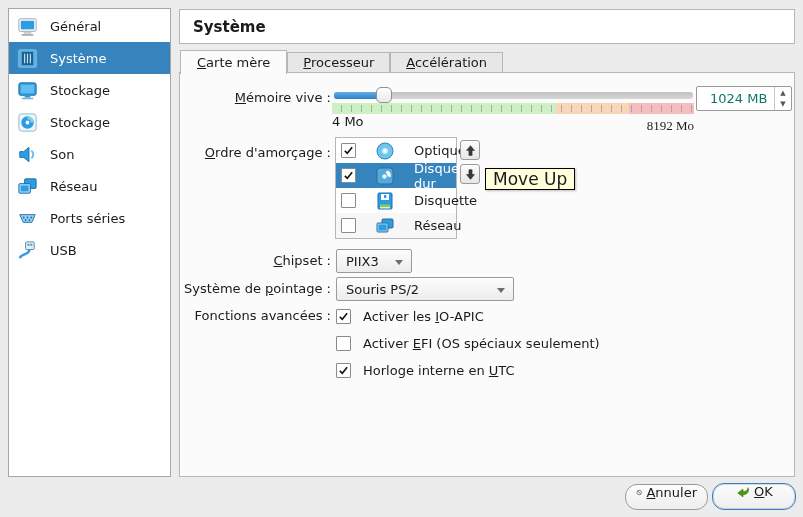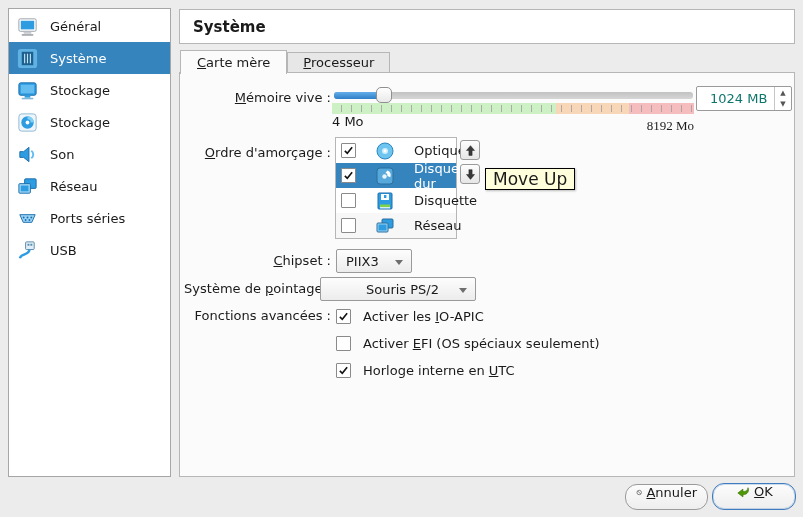--- a/index.html
+++ b/index.html
@@ -168,20 +168,23 @@
     <h1>Système</h1>
   </div>
 
   <div class="tabbar">
     <div class="tab active">
         <span><u>C</u>arte mère</span>
       </div>
     <div class="tab">
         <span><u>P</u>rocesseur</span>
       </div>
+    <div class="tab">
+        <span><u>A</u>ccélération</span>
+      </div>
   </div>
 
   <div class="panel">
 
     <div class="field-label" style="top:15px;"><u>M</u>émoire vive :</div>
     <div class="slider-track">
       <div class="slider-fill" style="width: 14%;"></div>
       <div class="slider-handle" style="left: calc(14% - 8px);"></div>
     </div>
     <div class="mem-strip">
@@ -267,21 +270,21 @@
     </div>
     <div class="tooltip">Move Up</div>
 
     <div class="field-label" style="top:178px;"><u>C</u>hipset :</div>
     <div class="dropdown" style="left:156px; top:176px; width:76px;">
       <span>PIIX3</span>
       <span class="dd-arrow"></span>
     </div>
 
     <div class="field-label" style="top:206px;">Système de <u>p</u>ointage :</div>
-    <div class="dropdown" style="left:140px; top:204px; width:156px;justify-content:center;">
+    <div class="dropdown" style="left:156px; top:204px; width:178px;">
       <span>Souris PS/2</span>
       <span class="dd-arrow"></span>
     </div>
 
     <div class="field-label" style="top:233px;">Fonctions avancées :</div>
 
     <div class="feat-row" style="top:233px;">
       <span class="checkbox checked">
           <svg viewBox="0 0 16 16">
             <path d="M3.5 8.5 l3 3 l6 -7.5" stroke="#111111" stroke-width="2" fill="none"></path>

